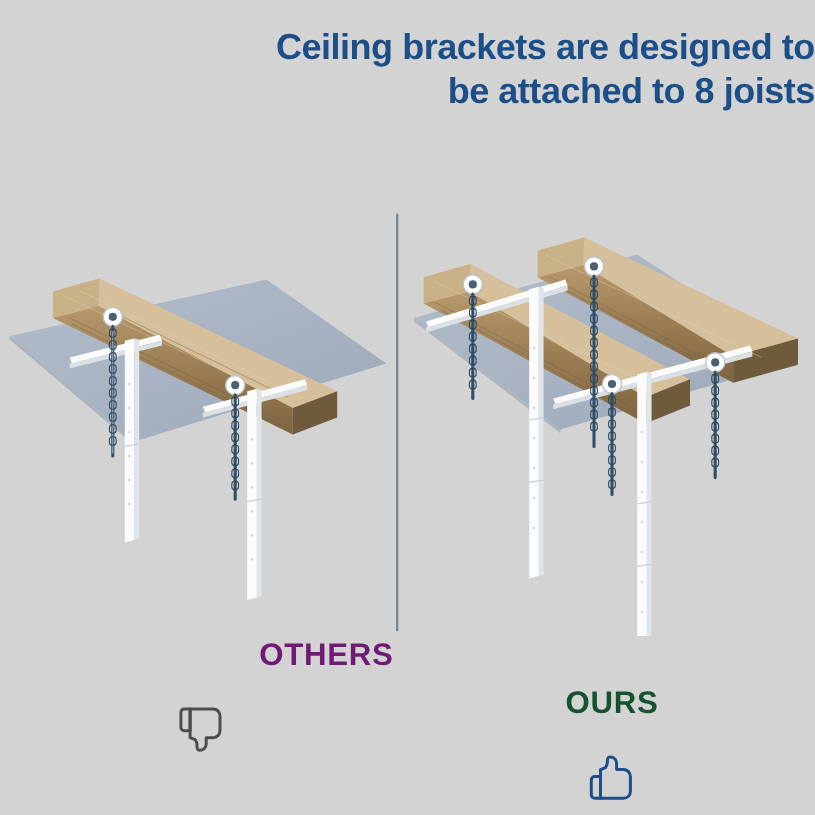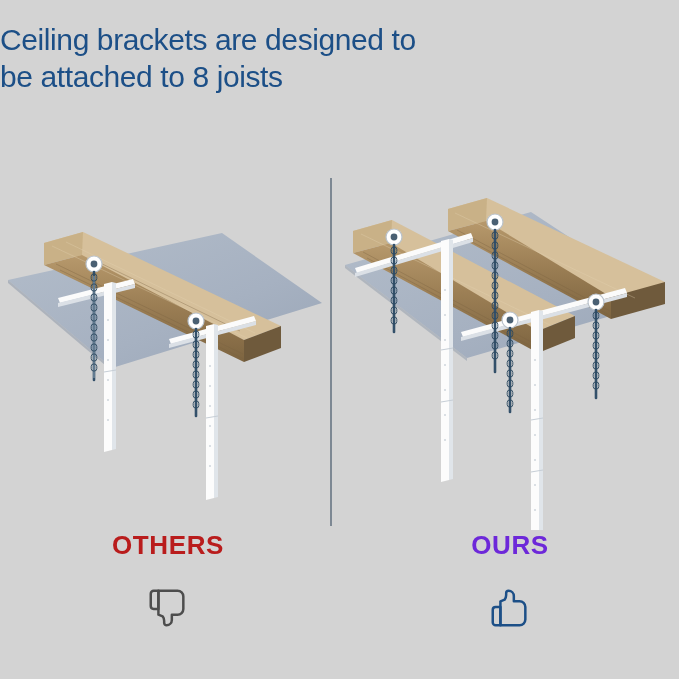--- a/index.html
+++ b/index.html
@@ -20,23 +20,23 @@
     height: 679px;
     background: #d3d3d3;
   }
 
   
   .title-block {
     position: absolute;
     top: 22px;
     left: 0;
     width: 679px;
-    text-align: left;
+    text-align: right;
     color: #1c4f87;
-    font-weight: normal;
+    font-weight: bold;
     font-size: 30px;
     line-height: 1.22;
     letter-spacing: -0.4px;
   }
   .title-line {
     display: block;
     white-space: nowrap;
   }
 
   
@@ -69,22 +69,22 @@
   }
   .footer-col.left  { left: 8px; }
   .footer-col.right { left: 350px; }
 
   .footer-label {
     font-size: 26px;
     font-weight: bold;
     letter-spacing: 0.6px;
     line-height: 1;
   }
-  .footer-label.others { color: #b91c1c; }
-  .footer-label.ours   { color: #6d28d9; }
+  .footer-label.others { color: #701a75; text-align: right; }
+  .footer-label.ours   { color: #14532d; margin-top: 40px; }
 
   .footer-icon {
     margin-top: 22px;
     height: 56px;
     display: flex;
     align-items: center;
     justify-content: center;
   }
   .footer-icon svg { display: block; }
 </style>

